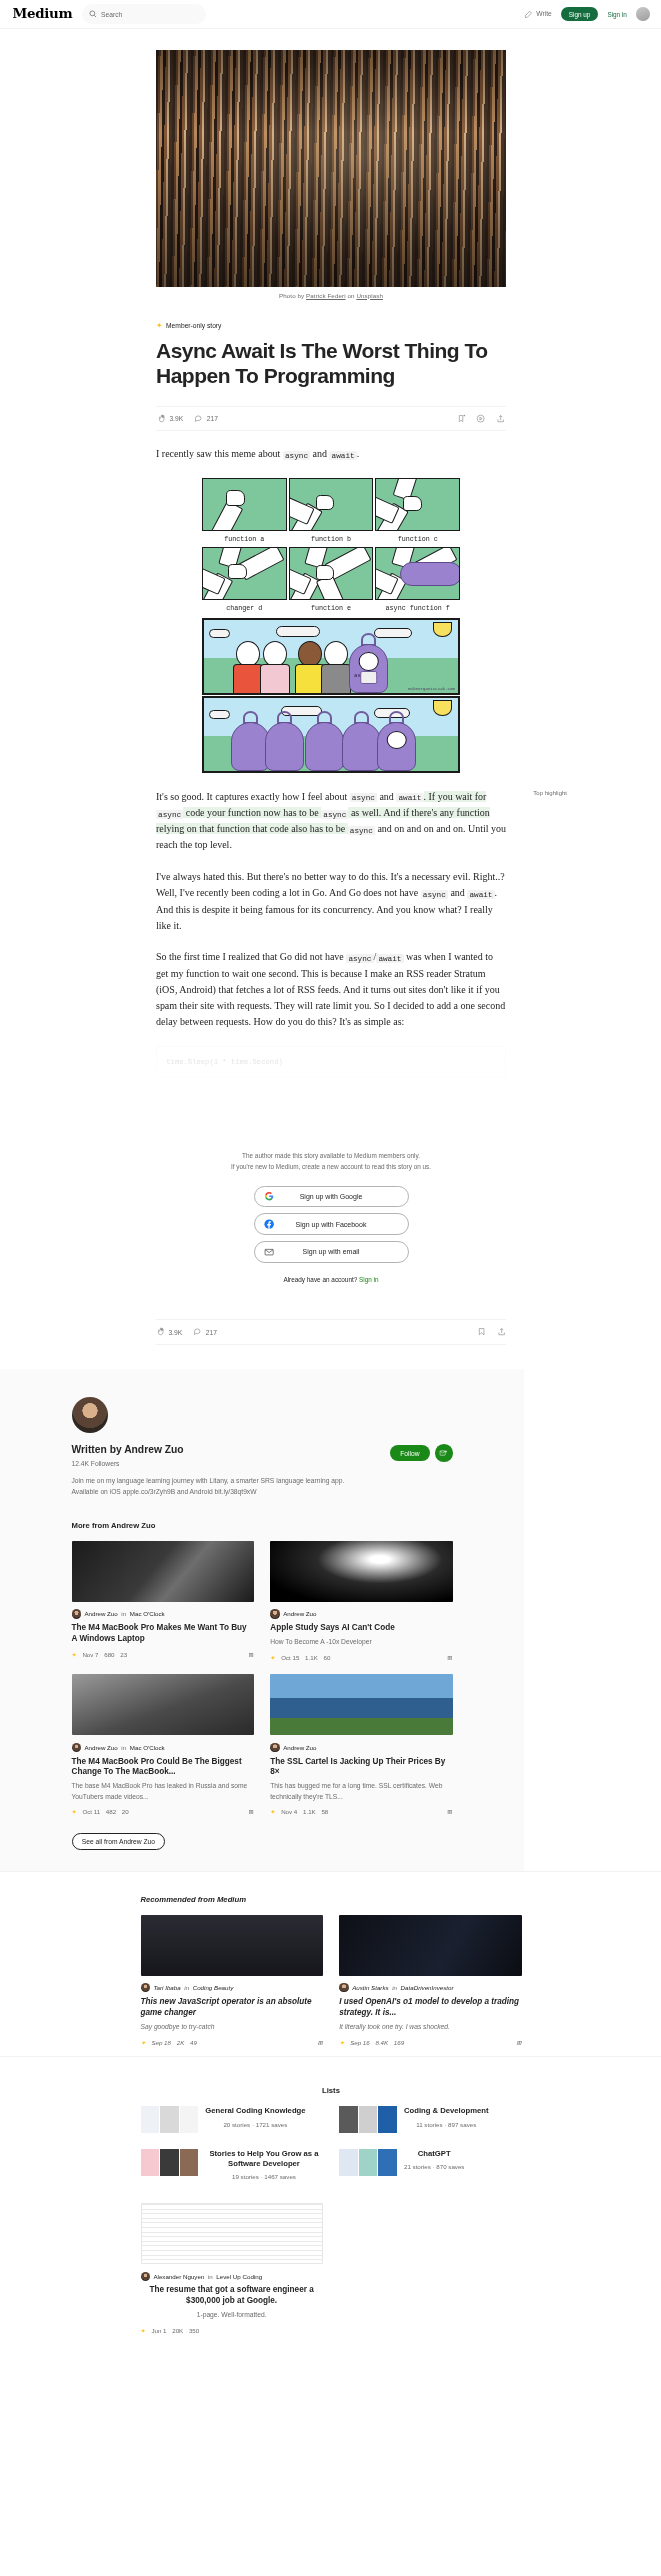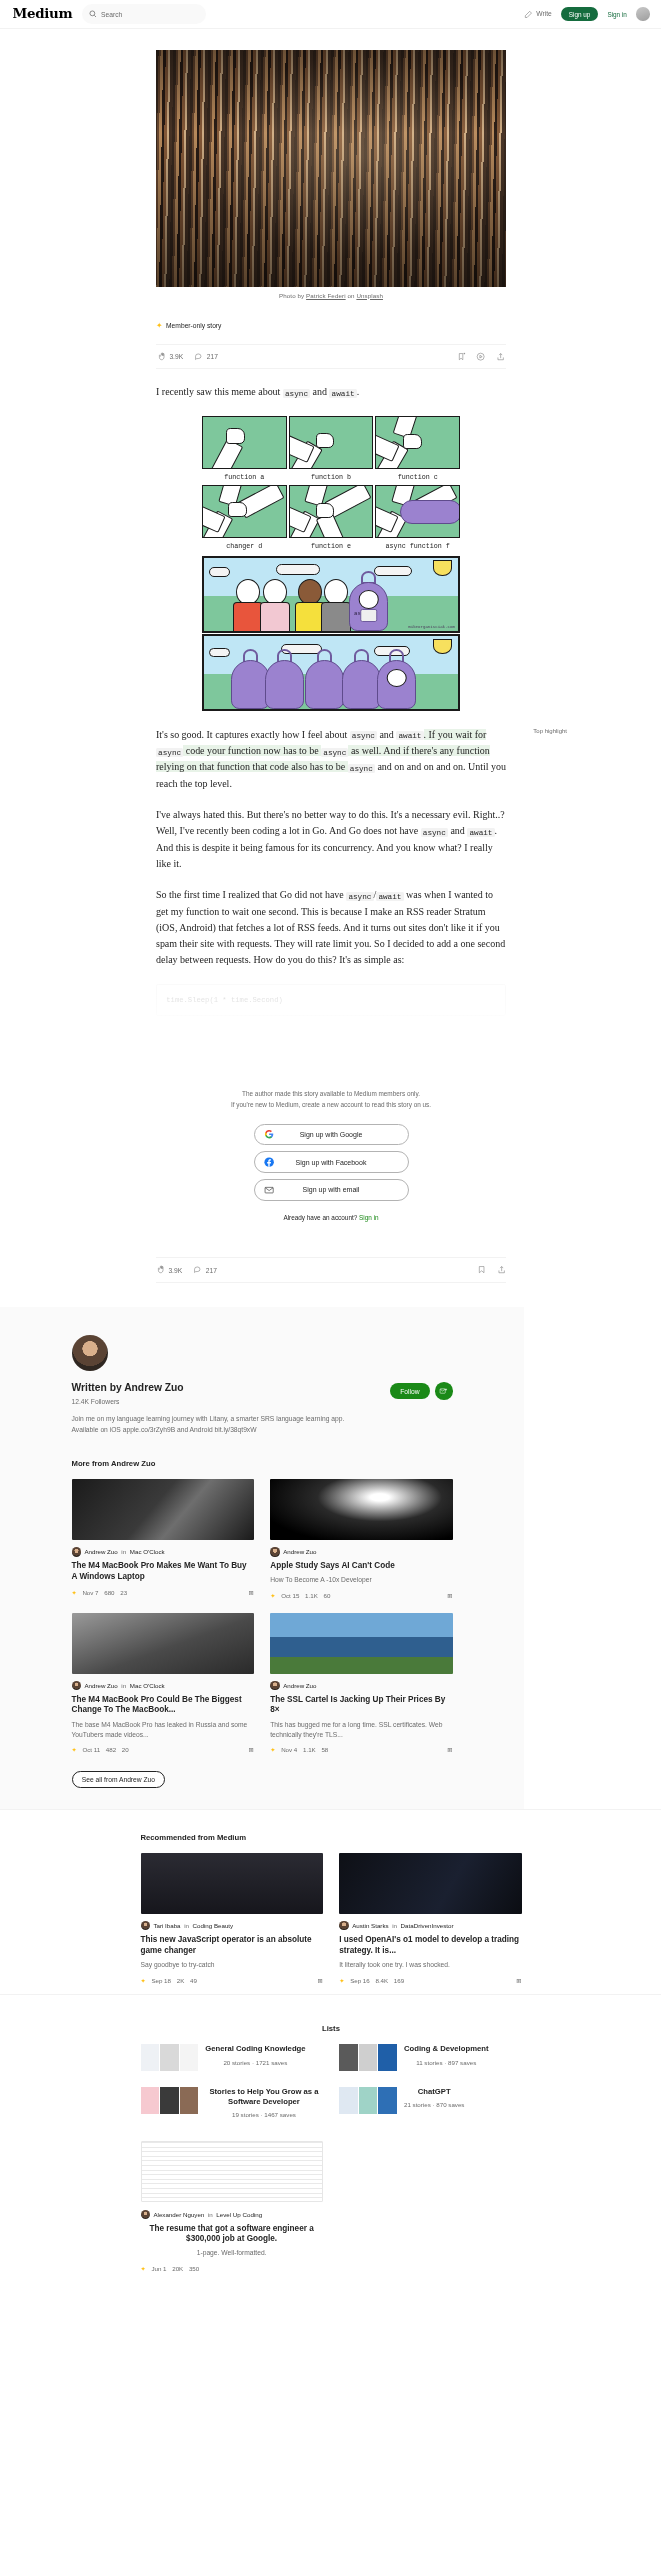--- a/index.html
+++ b/index.html
@@ -235,21 +235,21 @@
   .card-foot { display: flex; align-items: center; gap: 5.7px; font-size: 6.2px; color: #6b6b6b; margin-top: 6.7px; }
   .card-foot .star { color: #ffc017; }
   .card-foot .spacer { margin-left: auto; display: flex; gap: 7.2px; }
 
   .btn-outline {
     border: 0.5px solid #242424; border-radius: 51px; background: #fff;
     font-size: 6.7px; padding: 4.1px 9.3px; cursor: pointer; margin-top: 17.5px;
     font-family: "Liberation Sans", sans-serif; color: #242424;
   }
 
-  .recblock { background: #fff; width: 662px; padding: 23px 0 10.3px; border-top: 0.5px solid #f2f2f2; }
+  .recblock { background: #fff; width: 662px; padding: 23px 0 10.3px; border-top: 0.5px solid #f2f2f2; font-style: italic; }
   .listsblock { width: 662px; padding: 5.2px 0 10.3px; border-top: 0.5px solid #f2f2f2; text-align: center; }
   .list-row { display: flex; gap: 7.2px; align-items: flex-start; }
   .list-thumbs { display: flex; gap: 1px; flex: none; }
   .lt { width: 18.5px; height: 27px; }
   .list-title { font-size: 7.7px; font-weight: 700; color: #242424; line-height: 1.3; }
   .list-meta { font-size: 6.2px; color: #6b6b6b; margin-top: 4.6px; }
 </style>
 </head>
 <body>
 
@@ -284,20 +284,21 @@
     <div class="hero"></div>
     <div class="caption">
       <span>Photo by </span><a>Patrick Federi</a><span> on </span><a>Unsplash</a>
     </div>
 
     <div class="member-tag">
       <span class="star-ico">✦</span>
       <span>Member-only story</span>
     </div>
 
+    <h1 class="title">Async Await Is The Worst Thing To Happen To Programming</h1>
 
 
     <div class="engage">
       <div class="eg-left">
         <div class="eg-item">
           <svg class="ico" viewBox="0 0 24 24">
             <path d="M11 8V4.5a1.2 1.2 0 0 1 2.4 0V9"></path>
             <path d="M13.4 9V3.6a1.2 1.2 0 0 1 2.4 0V10"></path>
             <path d="M15.8 10V5.2a1.2 1.2 0 0 1 2.4 0v7.3c0 4.2-2.4 7.5-6 7.5s-6-2.6-6-6.3V8.8a1.2 1.2 0 0 1 2.4 0V12"></path>
           </svg>

